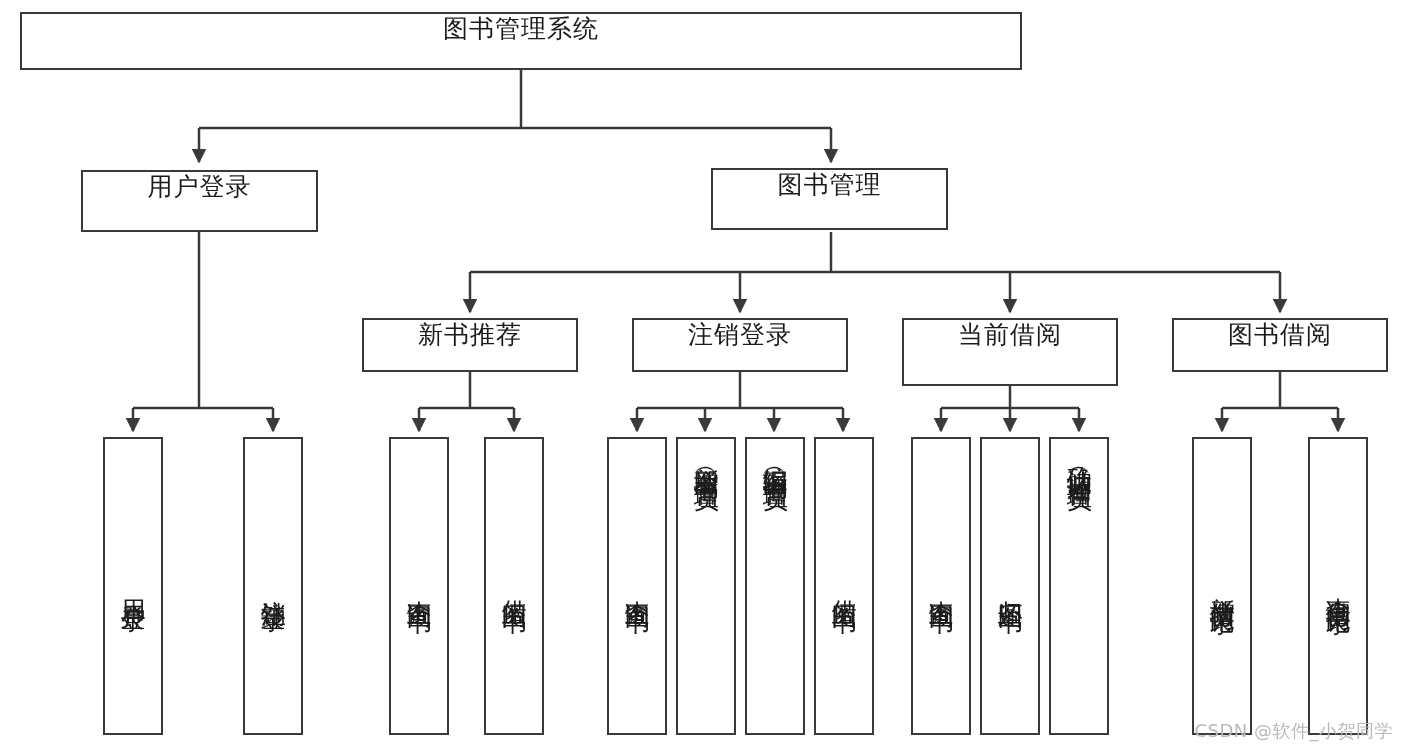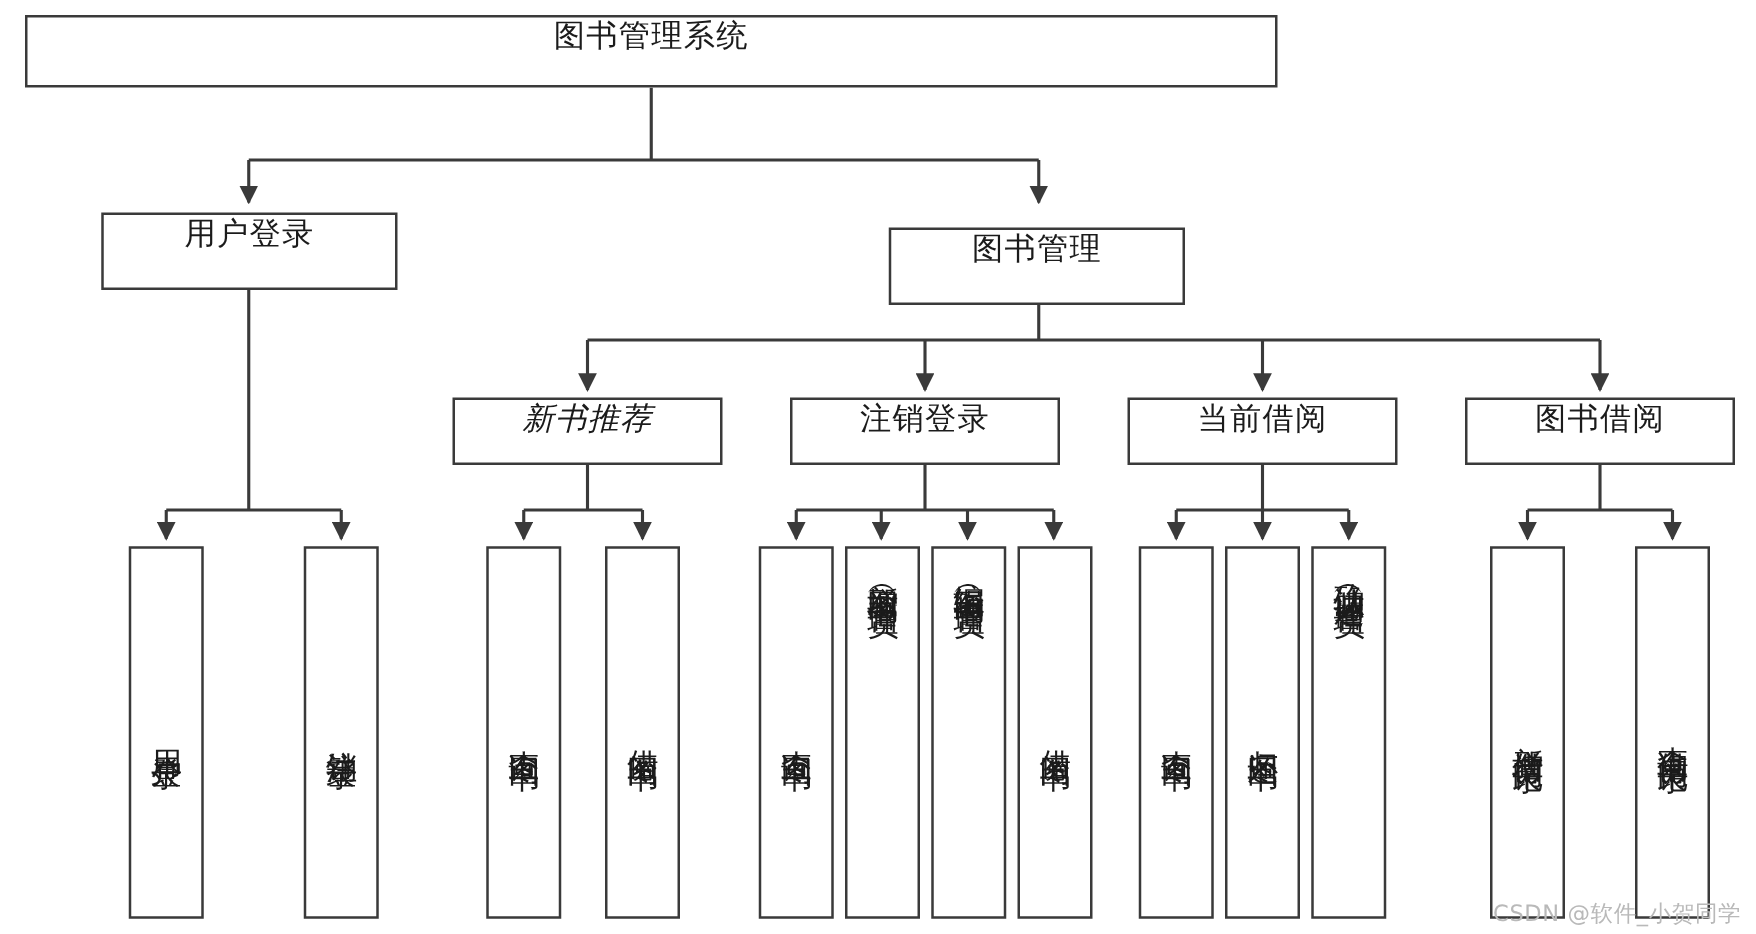--- a/index.html
+++ b/index.html
@@ -123,31 +123,31 @@
     </g>
   </svg>
 
   <div class="node horiz" style="left:20px; top:12px; width:1002px; height:58px;">
     <span>图书管理系统</span>
   </div>
 
   <div class="node horiz" style="left:81px; top:170px; width:237px; height:62px;">
     <span>用户登录</span>
   </div>
-  <div class="node horiz" style="left:711px; top:182px; width:237px; height:62px;">
+  <div class="node horiz" style="left:711px; top:168px; width:237px; height:62px;">
     <span>图书管理</span>
   </div>
 
-  <div class="node horiz" style="left:362px; top:318px; width:216px; height:54px;font-style:italic;">
+  <div class="node horiz" style="left:362px; top:318px; width:216px; height:54px;">
     <span>新书推荐</span>
   </div>
   <div class="node horiz" style="left:632px; top:318px; width:216px; height:54px;">
     <span>注销登录</span>
   </div>
-  <div class="node horiz" style="left:902px; top:318px; width:216px; height:54px;">
+  <div class="node horiz" style="left:902px; top:318px; width:216px; height:68px;">
     <span>当前借阅</span>
   </div>
   <div class="node horiz" style="left:1172px; top:318px; width:216px; height:54px;">
     <span>图书借阅</span>
   </div>
 
   <div class="node vert centerv" style="left:103px; top:437px; width:60px; height:298px;">
     <span class="vlabel">用户登录</span>
   </div>
   <div class="node vert centerv" style="left:243px; top:437px; width:60px; height:298px;">

